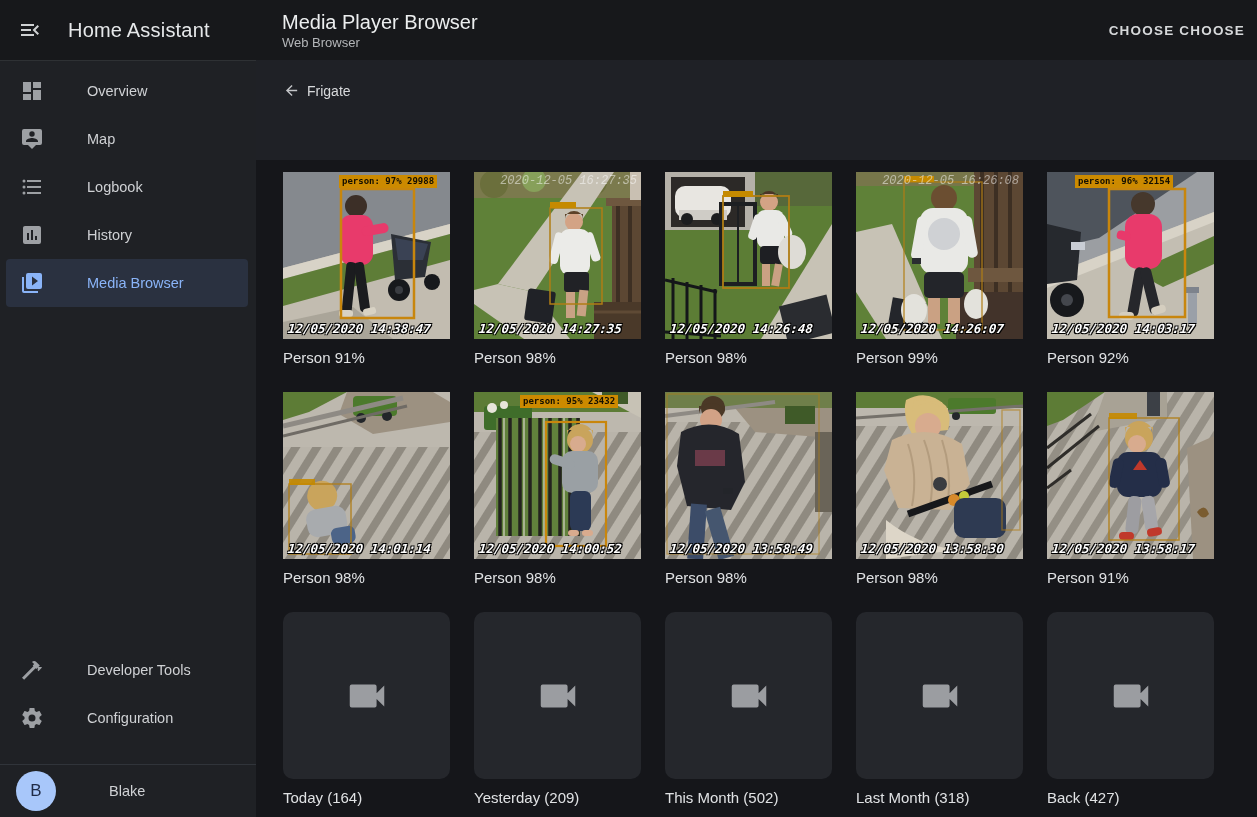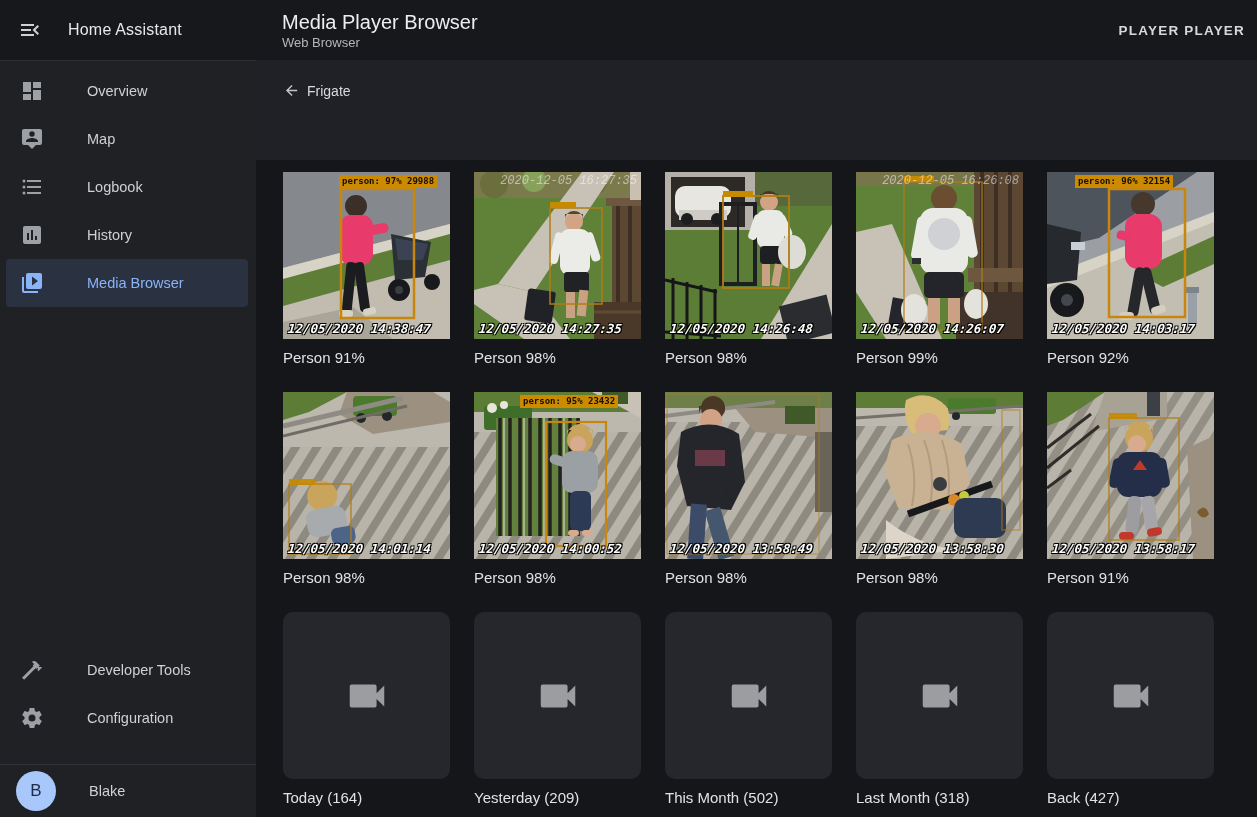--- a/index.html
+++ b/index.html
@@ -11,21 +11,21 @@
     -webkit-font-smoothing:antialiased;
   }
   
   .topbar {
     height:60px; width:100%; background:#17181b;
     display:flex; align-items:center; position:relative;
   }
   .topbar-left { width:256px; flex:0 0 256px; display:flex; align-items:center; height:100%; }
   .menu-btn { width:24px; height:24px; margin-left:18px; color:#cfd1d3; cursor:pointer; background:none; border:none; padding:0; }
   .menu-btn svg { width:24px; height:24px; display:block; }
-  .ha-title { margin-left:26px; font-size:16px; color:#e6e8ea; letter-spacing:.2px; }
+  .ha-title { margin-left:26px; font-size:20px; color:#e6e8ea; letter-spacing:.2px; }
   .topbar-main { flex:1; display:flex; align-items:center; height:100%; padding-left:26px; padding-right:4px; }
   .mpb { display:flex; flex-direction:column; justify-content:center; }
   .mpb-title { font-size:20px; font-weight:500; color:#eceeef; line-height:24px; }
   .mpb-sub { font-size:13px; color:#b4b6b9; line-height:17px; }
   .spacer { flex:1; }
   .choose-player {
     background:none; border:none; color:#d6d8da; font-family:"Liberation Sans",sans-serif;
     font-size:13.5px; font-weight:600; letter-spacing:1.2px; cursor:pointer; padding:8px 8px;
   }
   
@@ -46,21 +46,21 @@
   .sb-top { padding-top:6px; }
   .sb-bottom { margin-top:auto; }
   .sb-bottom-tools { margin-bottom:22px; }
   .sb-divider { height:1px; background:#30343a; width:100%; }
   .sb-footer { padding:2px 0 2px 0; }
   .avatar {
     width:40px; height:40px; border-radius:50%; background:#a8c7fa; color:#1f2b47;
     display:flex; align-items:center; justify-content:center;
     font-size:17px; font-weight:500; margin-left:10px; flex:0 0 40px;
   }
-  .sb-item.user .sb-label { margin-left:22px;text-align:center; }
+  .sb-item.user .sb-label { margin-left:42px;text-align:center; }
   
   .main { flex:1; display:flex; flex-direction:column; min-width:0; }
   .page-header { height:100px; background:#1f2126; padding:22px 0 0 27px; }
   .breadcrumb { display:flex; align-items:center; color:#d8dadc; font-size:14px; cursor:pointer; width:max-content; }
   .breadcrumb svg { width:17px; height:17px; fill:#c3c5c8; margin-right:7px; }
   .page-title { margin-top:11px; font-size:31px; font-weight:700; color:#f2f3f5; letter-spacing:-.3px; }
   .content { flex:1; background:#15161a; padding:12px 0 0 27px; overflow:hidden; }
   .clips-grid { display:grid; grid-template-columns:repeat(5,167px); column-gap:24px; row-gap:24px; }
   .card { width:167px; cursor:pointer; }
   .thumb { width:167px; height:167px; border-radius:0; overflow:hidden; position:relative; background:#222; }
@@ -100,21 +100,21 @@
       </span>
     </button>
     <div class="ha-title">Home Assistant</div>
   </div>
   <div class="topbar-main">
     <div class="mpb">
       <div class="mpb-title">Media Player Browser</div>
       <div class="mpb-sub">Web Browser</div>
     </div>
     <div class="spacer"></div>
-    <button class="choose-player">PLAYER PLAYER</button>
+    <button class="choose-player">CHOOSE CHOOSE</button>
   </div>
 </div>
 
 <div class="layout">
 
   <nav class="sidebar">
     <div class="sb-top">
       <div class="sb-item">
         <span class="sb-icon">
             <svg viewBox="0 0 24 24">

